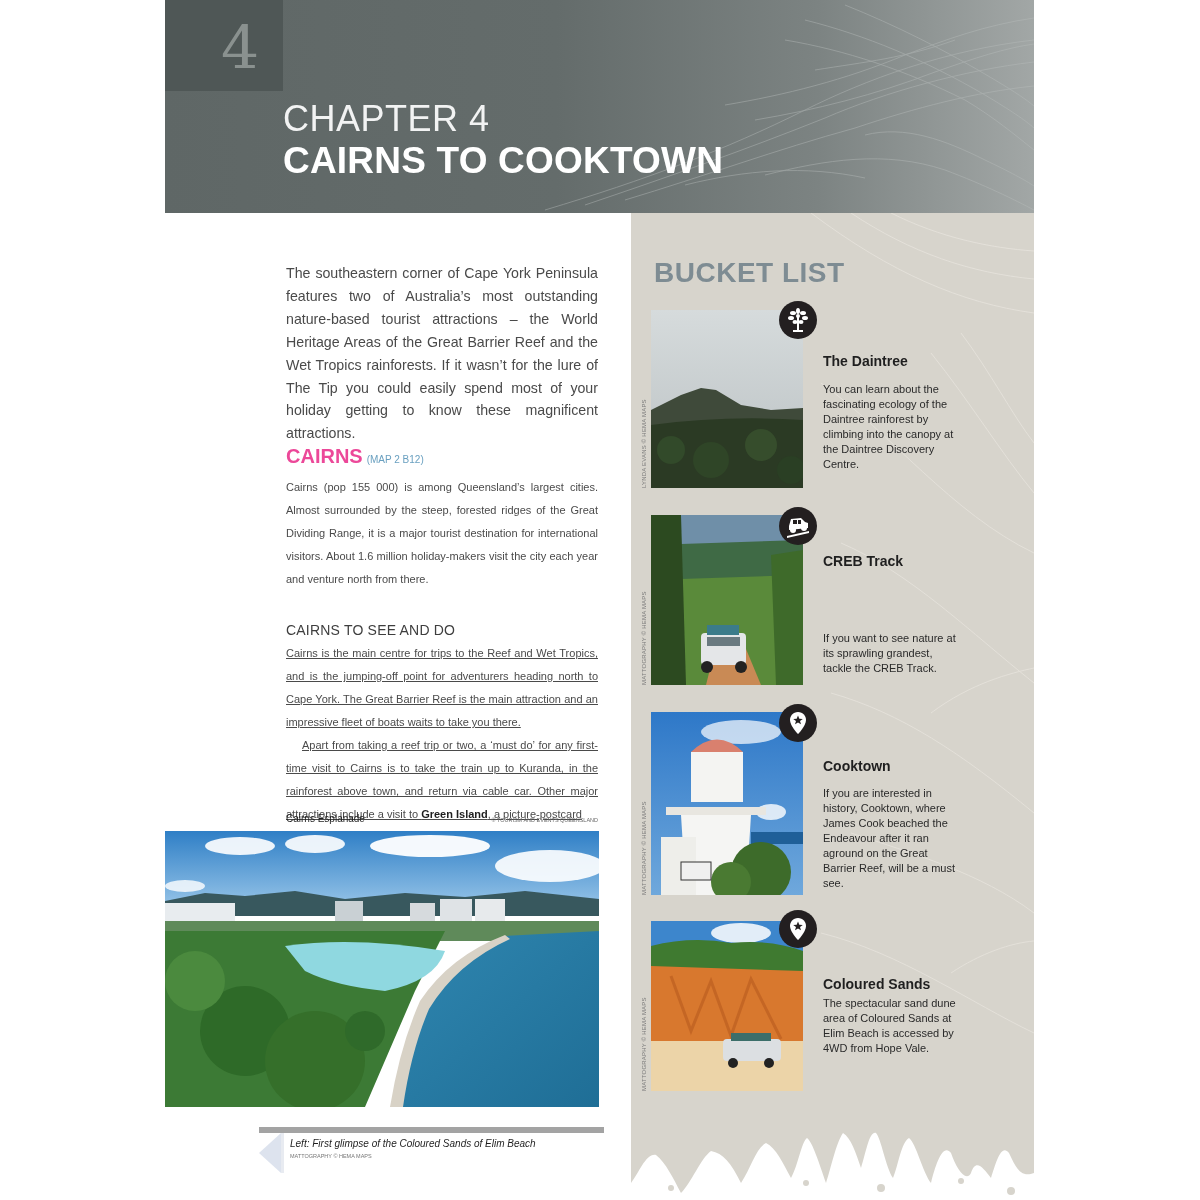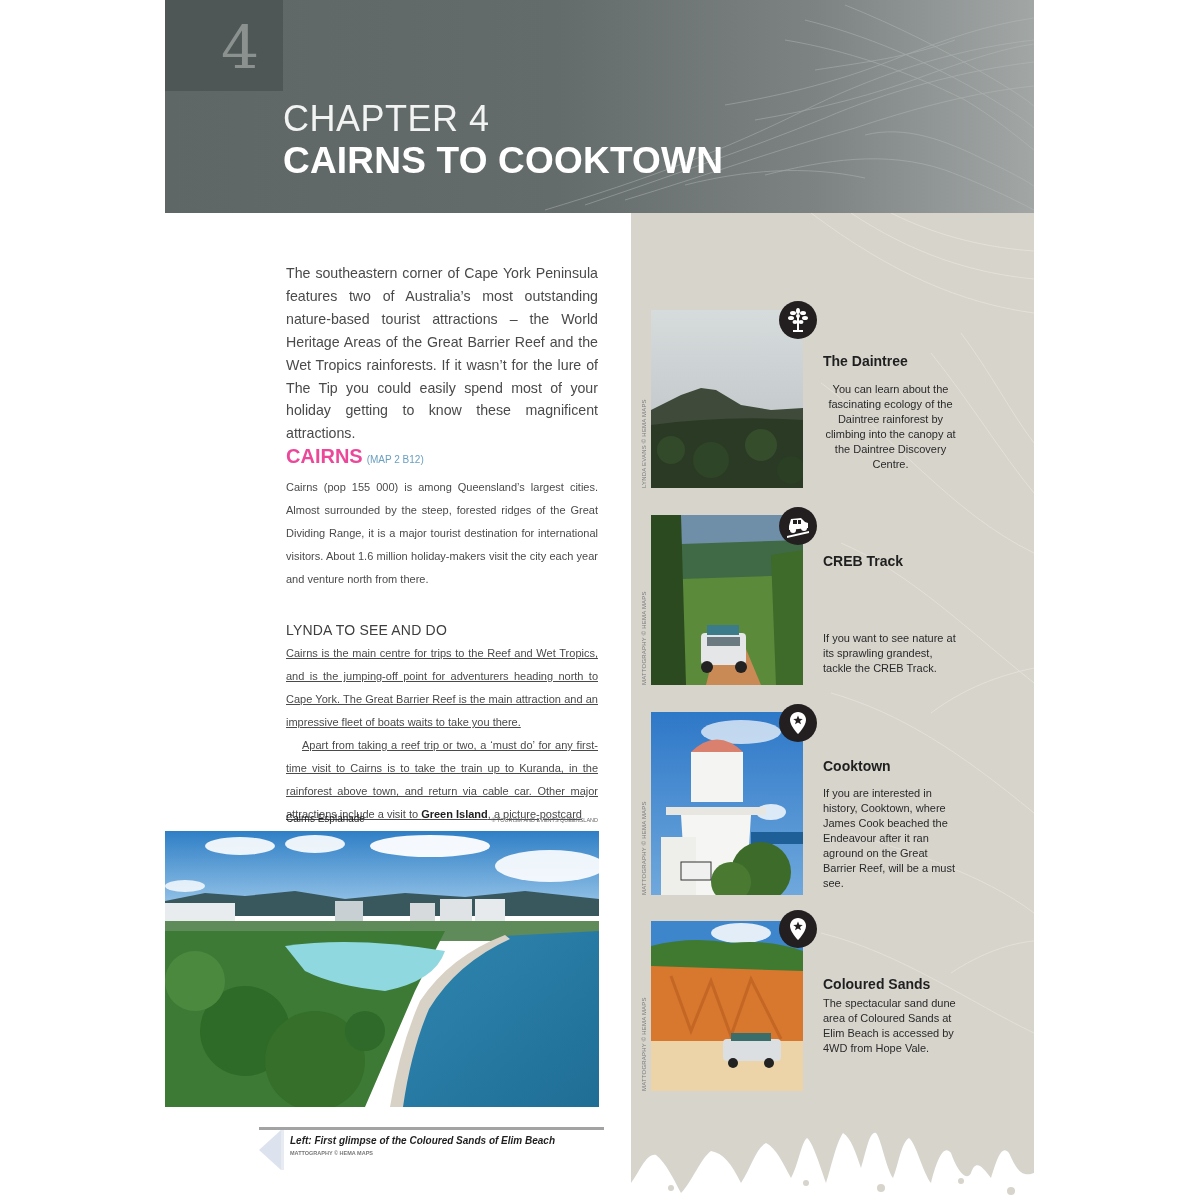--- a/index.html
+++ b/index.html
@@ -43,21 +43,21 @@
   .body-text { position: absolute; left: 121px; width: 312px; font-size: 11px; line-height: 23px; color: #4a4a4a; text-align: justify; }
   .body-text p + p { text-indent: 16px; }
   .body-text b { color: #1e1e1e; }
   .body-text .link { color: #4a8fb8; }
   .h-things { position: absolute; left: 121px; top: 622px; font-size: 14px; color: #3e3e3e; letter-spacing: 0.2px; }
 
   .photo-caption { position: absolute; left: 121px; top: 813px; font-size: 10px; color: #1e1e1e; }
   .photo-credit { position: absolute; left: 312px; top: 817px; width: 121px; text-align: right; font-size: 5.5px; color: #6a6a6a; }
   .esplanade { position: absolute; left: 0; top: 831px; width: 434px; height: 276px; overflow: hidden; }
 
-  .left-cap { position: absolute; left: 94px; top: 1127px; width: 345px; height: 40px; border-top: 3px solid #a3a3a3; font-weight: bold; }
+  .left-cap { position: absolute; left: 94px; top: 1127px; width: 345px; height: 40px; border-top: 6px solid #a3a3a3; }
   .left-cap .arrow { position: absolute; left: 0; top: 0; width: 0; height: 0; border-top: 20px solid transparent;
     border-bottom: 20px solid transparent; border-right: 22px solid #dde3ee; }
   .left-cap .bar { position: absolute; left: 22px; top: 0; width: 3px; height: 40px; background: #e8ebf1; }
   .left-cap .txt { position: absolute; left: 31px; top: 5px; font-size: 10px; font-style: italic; color: #1e1e1e; white-space: nowrap; }
   .left-cap .cred { position: absolute; left: 31px; top: 20px; font-size: 5.5px; color: #777; }
 </style>
 </head>
 <body>
 
 <div class="page-edge"></div>
@@ -89,21 +89,21 @@
   <div class="intro">The southeastern corner of Cape York Peninsula features two of Australia’s most outstanding nature-based tourist attractions – the World Heritage Areas of the Great Barrier Reef and the Wet Tropics rainforests. If it wasn’t for the lure of The Tip you could easily spend most of your holiday getting to know these magnificent attractions.</div>
 
   <div class="h-cairns">
     <span class="t">CAIRNS</span><span class="m">(MAP 2 B12)</span>
   </div>
 
   <div class="body-text" style="top:476px;">
     <p>Cairns (pop 155 000) is among Queensland’s largest cities. Almost surrounded by the steep, forested ridges of the Great Dividing Range, it is a major tourist destination for international visitors. About 1.6 million holiday-makers visit the city each year and venture north from there.</p>
   </div>
 
-  <div class="h-things">LYNDA TO SEE AND DO</div>
+  <div class="h-things">CAIRNS TO SEE AND DO</div>
   <div class="body-text" style="top:642px;text-decoration:underline;">
     <p>Cairns is the main centre for trips to the Reef and Wet Tropics, and is the jumping-off point for adventurers heading north to Cape York. The Great Barrier Reef is the main attraction and an impressive fleet of boats waits to take you there.</p>
     <p><span>Apart from taking a reef trip or two, a ‘must do’ for any first-time visit to Cairns is to take the train up to Kuranda, in the rainforest above town, and return via cable car. Other major attractions include a visit to </span><b>Green Island</b><span>, a picture-postcard</span></p>
   </div>
 
   <div class="photo-caption">Cairns Esplanade</div>
   <div class="photo-credit">© TOURISM AND EVENTS QUEENSLAND</div>
 
   <div class="esplanade">
     <svg width="434" height="276" viewBox="0 0 434 276" preserveAspectRatio="none">
@@ -159,20 +159,21 @@
         <path d="M190 170 C260 220 320 300 403 340"></path>
         <path d="M210 330 C280 360 340 420 403 470"></path>
         <path d="M200 480 C270 500 330 540 403 600"></path>
         <path d="M220 620 C280 640 350 660 403 700"></path>
         <path d="M190 720 C270 740 340 790 403 820"></path>
         <path d="M300 500 C340 470 380 460 403 455"></path>
         <path d="M320 760 C350 740 380 730 403 728"></path>
       </g>
     </svg>
 
+    <div class="bucket-title">BUCKET LIST</div>
 
     <div class="bl-item" style="top:97px;">
       <div class="bl-credit" style="top:178px; left:10px;">LYNDA EVANS © HEMA MAPS</div>
       <div class="bl-photo" style="top:0; height:178px;">
         <svg width="152" height="178" viewBox="0 0 152 178" preserveAspectRatio="none">
           <defs>
               <linearGradient id="s1" x1="0" y1="0" x2="0" y2="1">
                 <stop offset="0" stop-color="#d6dbdc"></stop>
                 <stop offset="1" stop-color="#b9c0c2"></stop>
               </linearGradient>
@@ -196,21 +197,21 @@
               <ellipse cx="16" cy="6" rx="3" ry="2"></ellipse>
               <ellipse cx="4" cy="11" rx="3" ry="2"></ellipse>
               <ellipse cx="18" cy="11" rx="3" ry="2"></ellipse>
               <ellipse cx="8" cy="15" rx="2.5" ry="2"></ellipse>
               <ellipse cx="14" cy="15" rx="2.5" ry="2"></ellipse>
               <ellipse cx="11" cy="9" rx="2" ry="2"></ellipse>
             </g>
           </svg>
       </div>
       <div class="bl-heading" style="top:43px;">The Daintree</div>
-      <div class="bl-text" style="top:72px;text-align:center;">You can learn about the fascinating ecology of the Daintree rainforest by climbing into the canopy at the Daintree Discovery Centre.</div>
+      <div class="bl-text" style="top:72px;">You can learn about the fascinating ecology of the Daintree rainforest by climbing into the canopy at the Daintree Discovery Centre.</div>
     </div>
 
     <div class="bl-item" style="top:302px;">
       <div class="bl-credit" style="top:170px; left:10px;">MATTOGRAPHY © HEMA MAPS</div>
       <div class="bl-photo" style="top:0; height:170px;">
         <svg width="152" height="170" viewBox="0 0 152 170" preserveAspectRatio="none">
           <rect width="152" height="170" fill="#5a8a3a"></rect>
           <rect width="152" height="30" fill="#6f8fa8"></rect>
           <path d="M0 30 L152 25 L152 60 L0 65 Z" fill="#3f6a45"></path>
           <path d="M0 0 L30 0 L35 170 L0 170 Z" fill="#2c4a20"></path>

